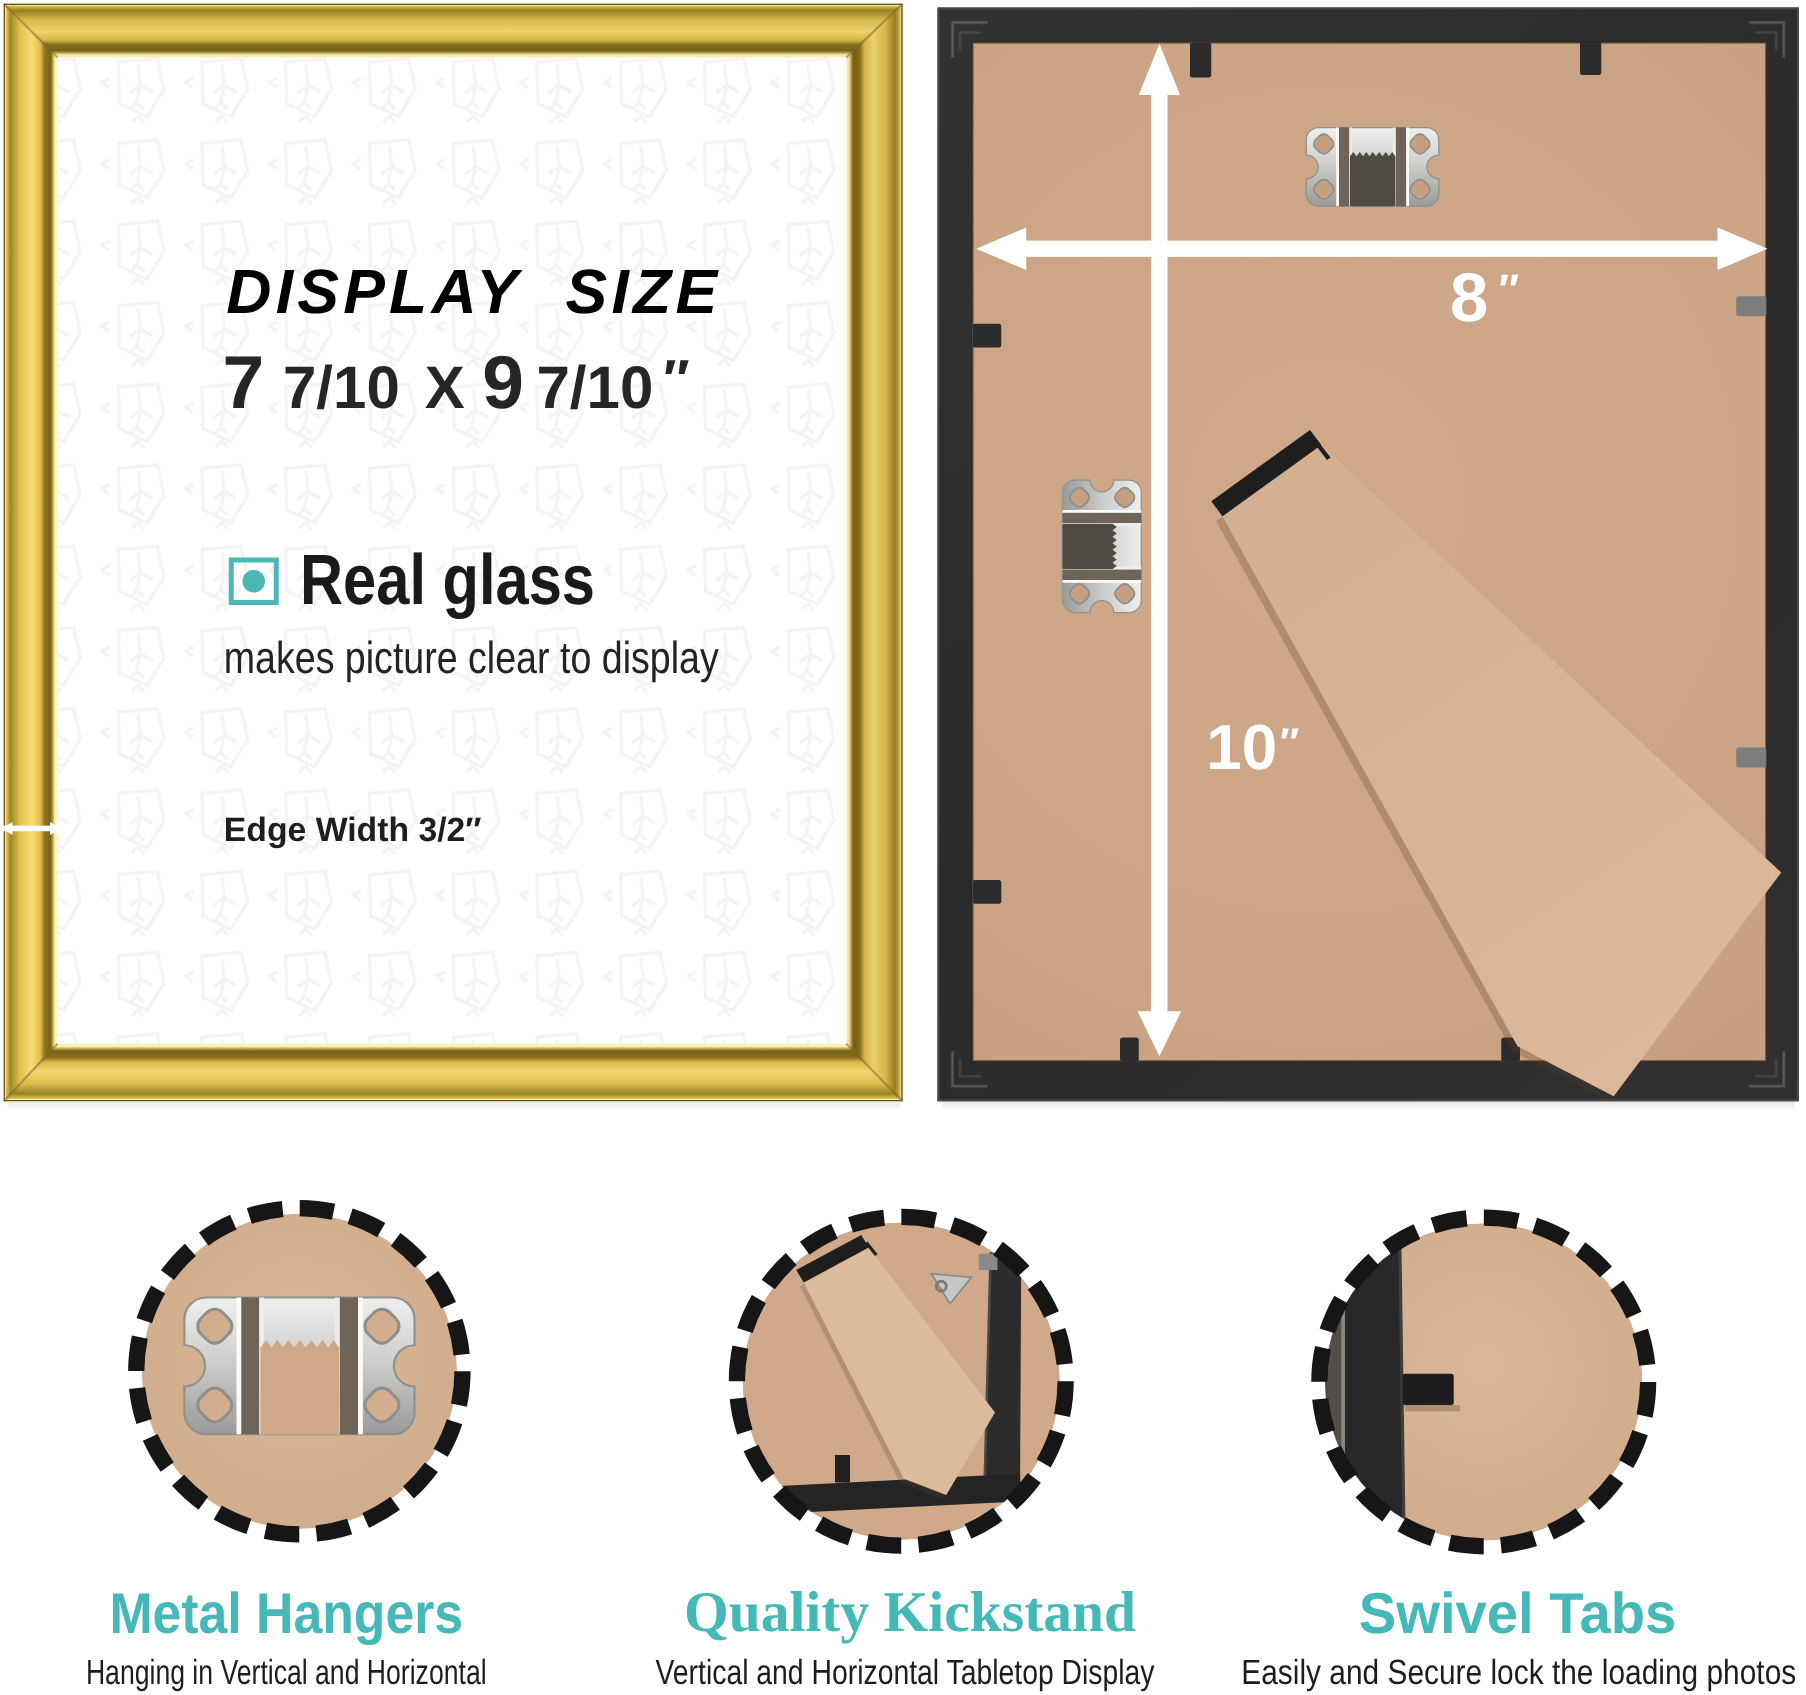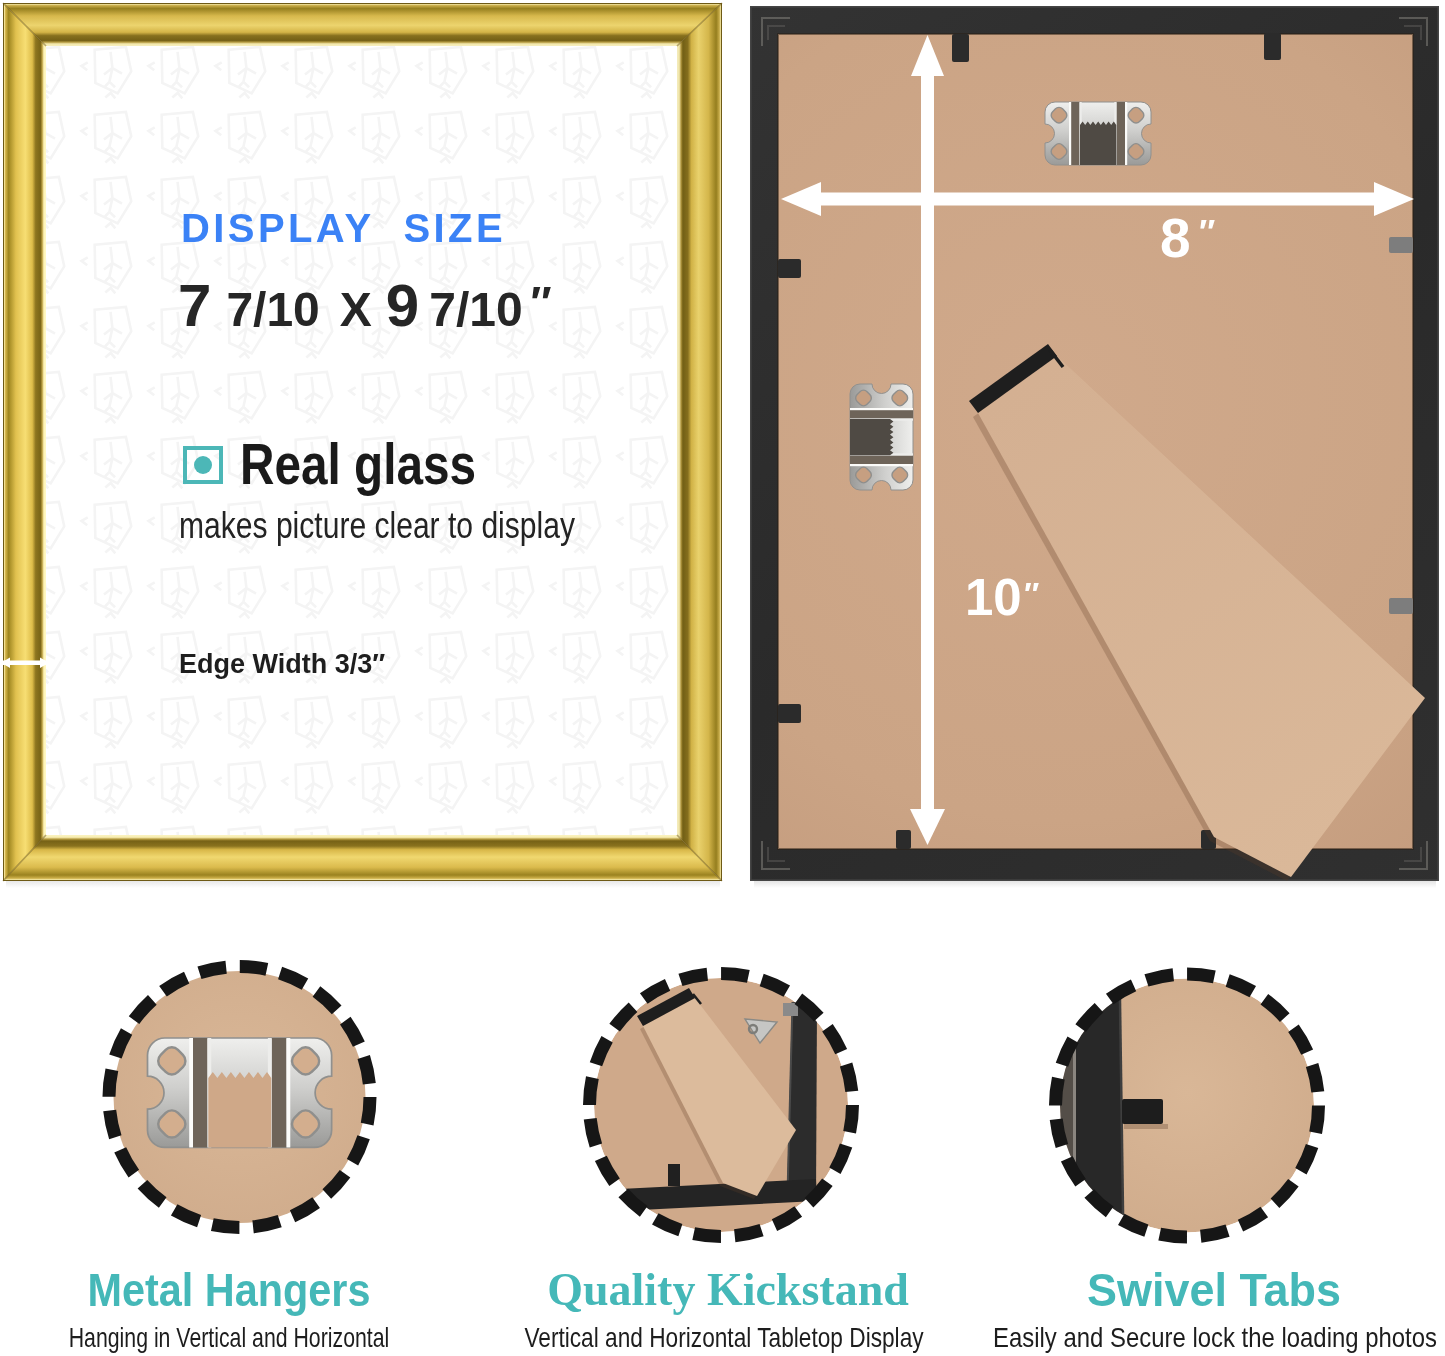--- a/index.html
+++ b/index.html
@@ -95,27 +95,27 @@
   <line x1="3" y1="881" x2="46" y2="835" stroke="rgba(110,88,20,0.5)" stroke-width="1.6"></line>
   <line x1="722" y1="881" x2="677" y2="835" stroke="rgba(110,88,20,0.5)" stroke-width="1.6"></line>
 
   <g stroke="#ffffff" fill="#ffffff">
     <rect x="1" y="660.5" width="48" height="4.5" stroke="none"></rect>
     <polygon points="1,662.7 10,657.5 10,668" stroke="none"></polygon>
     <polygon points="49,662.7 40,657.5 40,668" stroke="none"></polygon>
   </g>
 </svg>
 
-<div class="abs txt" style="left:181px;top:208px;font-size:40px;font-weight:bold;color:#3b82f6;letter-spacing:3.4px;">DISPLAY&nbsp; SIZE</div>
+<div class="abs txt" style="left:181px;top:208px;font-size:50px;font-weight:bold;color:#000000;letter-spacing:3.4px;font-style:italic;">DISPLAY&nbsp; SIZE</div>
 <div class="abs txt" style="left:178px;top:276px;font-size:60px;font-weight:bold;color:#262626;white-space:nowrap;">7<span style="font-size:48px;margin-left:15px;">7/10</span><span style="font-size:48px;margin-left:20px;">X</span><span style="margin-left:14px;">9</span><span style="font-size:48px;margin-left:10px;">7/10</span><span style="font-size:44px;vertical-align:8px;margin-left:8px;">″</span></div>
 <div class="abs" style="left:183px;top:446px;width:32px;height:30px;border:4px solid #4cb7b7;"></div>
 <div class="abs" style="left:194px;top:456px;width:18px;height:18px;border-radius:50%;background:#4cb7b7;"></div>
 <div class="abs txt" style="left:240px;top:436px;font-size:57px;font-weight:bold;color:#1a1a1a;transform:scaleX(0.837);transform-origin:0 0;white-space:nowrap;">Real glass</div>
 <div class="abs txt" style="left:179px;top:508px;font-size:36px;color:#232323;transform:scaleX(0.835);transform-origin:0 0;white-space:nowrap;">makes picture clear to display</div>
-<div class="abs txt" style="left:179px;top:651px;font-size:27px;font-weight:bold;color:#1e1e1e;white-space:nowrap;">Edge Width 3/3″</div>
+<div class="abs txt" style="left:179px;top:651px;font-size:27px;font-weight:bold;color:#1e1e1e;white-space:nowrap;">Edge Width 3/2″</div>
 
 <div class="abs" style="left:6px;top:881px;width:714px;height:7px;background:linear-gradient(#d9d9d9,rgba(255,255,255,0));opacity:.6"></div>
 <div class="abs" style="left:754px;top:881px;width:682px;height:7px;background:linear-gradient(#d4d4d4,rgba(255,255,255,0));opacity:.6"></div>
 
 <svg class="abs" style="left:745px;top:0" width="700" height="915" viewBox="745 0 700 915">
 <defs>
   <linearGradient id="bf" x1="745" y1="0" x2="1445" y2="915" gradientUnits="userSpaceOnUse">
     <stop offset="0" stop-color="#333333"></stop>
         <stop offset="0.5" stop-color="#2a2a2a"></stop>
     <stop offset="1" stop-color="#303030"></stop>

